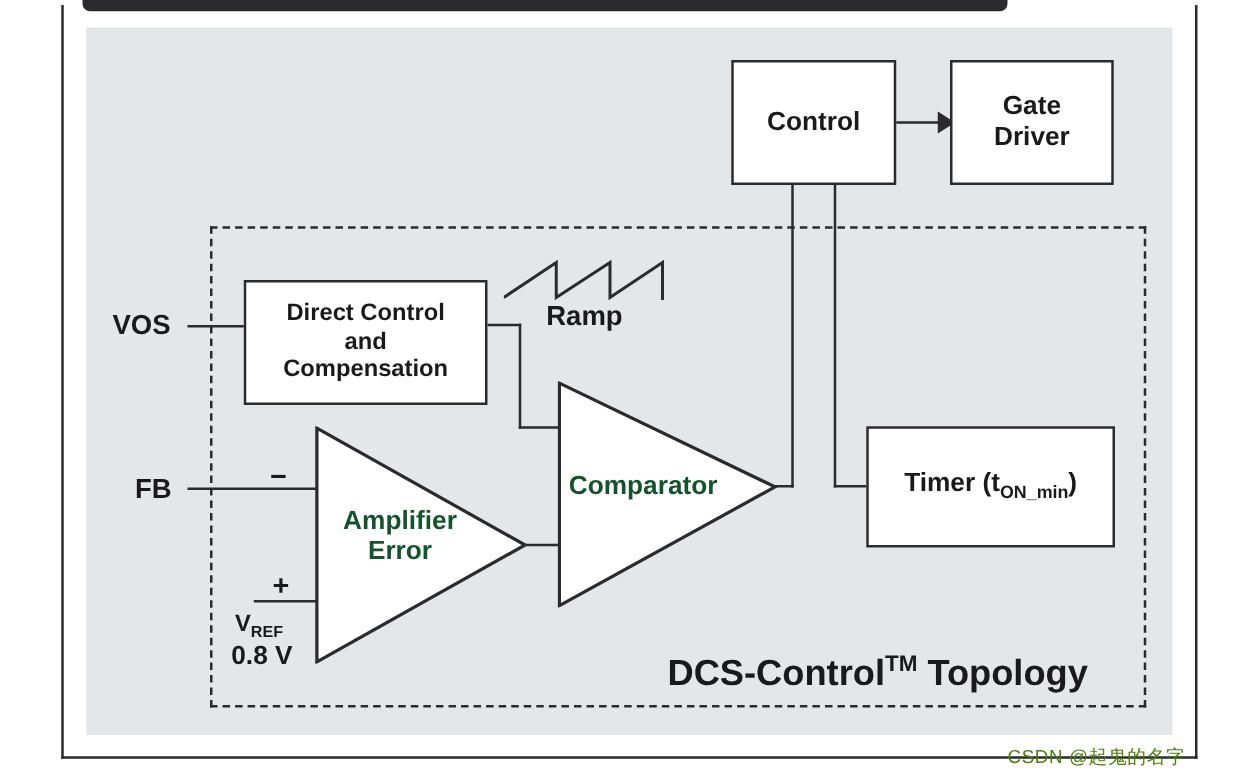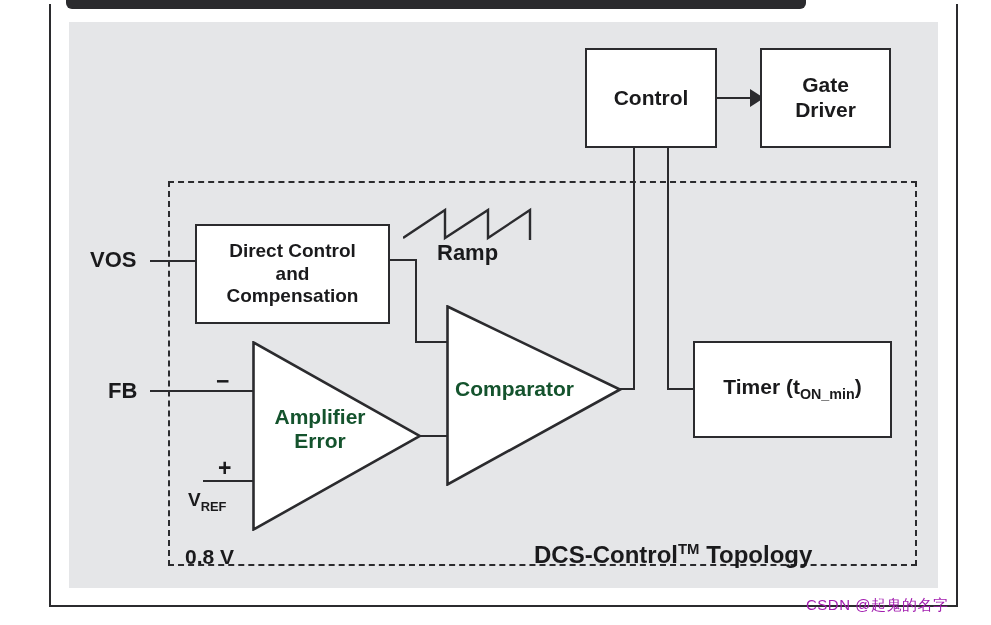--- a/index.html
+++ b/index.html
@@ -90,21 +90,21 @@
     text-align: center;
     line-height: 1.15;
     white-space: nowrap;
   }
   sub { font-size: 0.68em; font-weight: bold; text-align: right; }
   sup { font-size: 0.62em; font-weight: bold; }
   #watermark {
     position: absolute;
     left: 806px;
     top: 596px;
-    color: #a21caf;
+    color: #4d7c0f;
     font-size: 15px;
     letter-spacing: 0.5px;
     white-space: nowrap;
     text-align: right;
   }
 </style>
 </head>
 <body>
 
 <div id="page">
@@ -162,38 +162,38 @@
 
   <div class="lbl" style="left:108px; top:378px; font-size:22px;">FB</div>
   <div class="wire wire-h" style="left:150px; top:390px; width:104px;"></div>
   <div class="lbl" style="left:216px; top:368px; font-size:23px;">−</div>
 
   <div class="wire wire-h" style="left:203px; top:480px; width:51px;"></div>
   <div class="lbl" style="left:218px; top:455px; font-size:23px;">+</div>
   <div class="lbl" style="left:188px; top:489px; font-size:19px;">
     <span>V</span><sub>REF</sub>
   </div>
-  <div class="lbl" style="left:185px; top:513px; font-size:21px;margin-top:32px;">0.8 V</div>
+  <div class="lbl" style="left:185px; top:513px; font-size:21px;">0.8 V</div>
 
   <svg class="tri" style="left:252px; top:341px;" width="170" height="190" viewBox="0 0 170 190">
     <polygon points="1.5,1.5 168,95 1.5,188.5" fill="#ffffff" stroke="#2b2b2e" stroke-width="2.6" stroke-linejoin="miter"></polygon>
   </svg>
   <div class="tri-text" style="left:265px; top:405px; width:110px; font-size:21px;">
     <div>Amplifier</div>
     <div>Error</div>
   </div>
 
   <div class="wire wire-h" style="left:418px; top:435px; width:32px;"></div>
 
   <svg class="tri" style="left:446px; top:305px;" width="176" height="181" viewBox="0 0 176 181">
     <polygon points="1.5,1.5 174,84.5 1.5,179.5" fill="#ffffff" stroke="#2b2b2e" stroke-width="2.6" stroke-linejoin="miter"></polygon>
   </svg>
   <div class="tri-text" style="left:455px; top:377px; width:165px; font-size:21px; text-align:left;">
     <div>Comparator</div>
   </div>
 
-  <div class="lbl" style="left:534px; top:521px; font-size:24px;margin-top:20px;">
+  <div class="lbl" style="left:534px; top:521px; font-size:29px;">
     <span>DCS-Control</span><sup>TM</sup><span> Topology</span>
   </div>
 
   <div id="watermark">CSDN @起鬼的名字</div>
 
 </div>
 
 </body></html>

